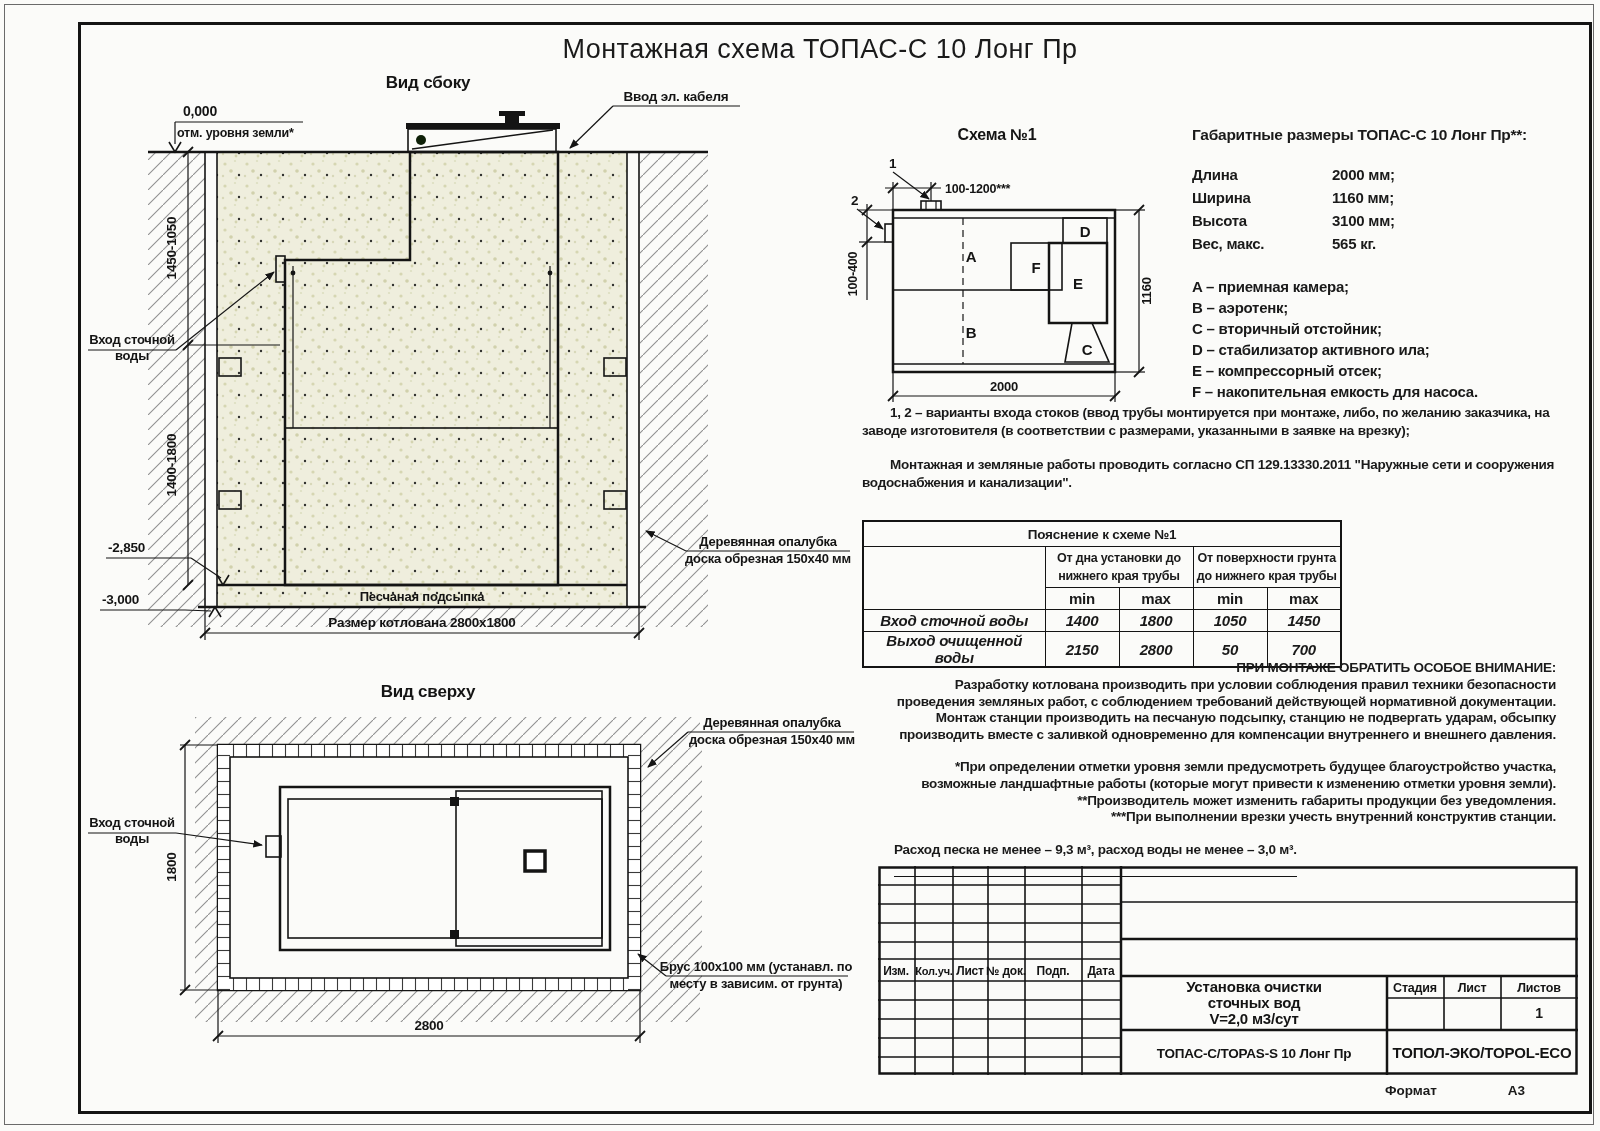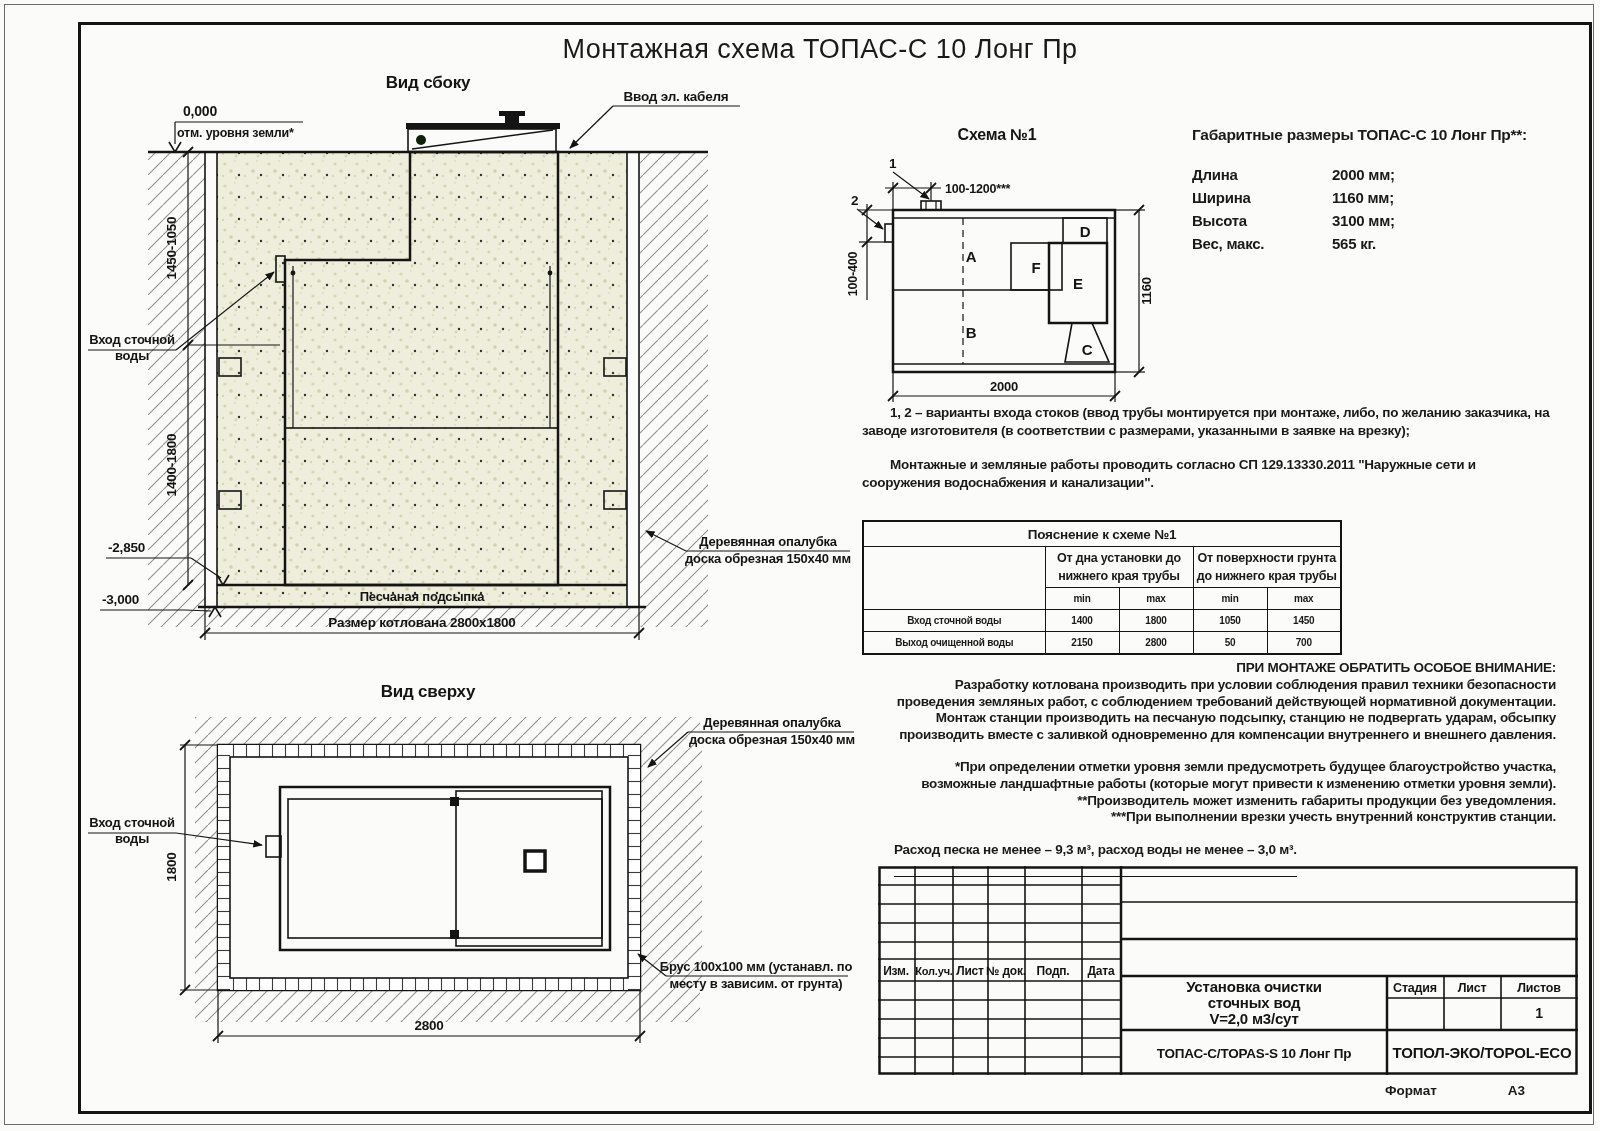--- a/index.html
+++ b/index.html
@@ -25,26 +25,26 @@
   .spec-row{display:flex;height:23px;}
   .spec-row .lab{width:140px;}
   .legend{margin-top:20px;}
   .legend div{height:21px;}
   
   .notes{left:862px;top:404px;width:694px;font-size:13.5px;line-height:17.5px;}
   .notes p{margin:0;text-indent:28px;}
   .notes .gap{margin-top:17px;}
   
   table.exp{left:862px;top:520px;border-collapse:collapse;position:absolute;table-layout:fixed;}
-  table.exp td{border:1.6px solid #141414;font-size:10px;font-weight:700;text-align:center;padding:0 2px;letter-spacing:-.2px;}
+  table.exp td{border:1.6px solid #141414;font-size:15px;font-weight:700;text-align:center;padding:0 2px;letter-spacing:-.2px;}
   table.exp{border:2.5px solid #141414;}
   table.exp .tt{height:24px;font-size:13.5px;}
   table.exp .grp{height:40px;font-size:12.5px;line-height:18px;}
   table.exp .mm{height:21px;}
-  table.exp .dr{height:22px;}
+  table.exp .dr{height:22px;font-style:italic;}
   
   .attention{left:868px;top:660px;width:688px;font-size:13.5px;line-height:16.8px;}
   .attention p{margin:0;text-indent:26px;text-align:right;}
   .attention .sp{margin-top:15px;}
   .attention .und{display:inline-block;border-bottom:1.6px solid #141414;padding-bottom:17px;text-indent:0;}
   .att-consume{margin-top:16px;text-indent:26px;}
   
   .fmt{left:1385px;top:1083px;width:140px;display:flex;justify-content:space-between;font-size:13.5px;font-weight:700;align-items:flex-end;}
 </style>
 </head>
@@ -319,25 +319,33 @@
     <span>1160 мм;</span>
   </div>
   <div class="spec-row">
     <span class="lab">Высота</span>
     <span>3100 мм;</span>
   </div>
   <div class="spec-row">
     <span class="lab">Вес, макс.</span>
     <span>565 кг.</span>
   </div>
+  <div class="legend">
+    <div>A – приемная камера;</div>
+    <div>B – аэротенк;</div>
+    <div>C – вторичный отстойник;</div>
+    <div>D – стабилизатор активного ила;</div>
+    <div>E – компрессорный отсек;</div>
+    <div>F – накопительная емкость для насоса.</div>
+  </div>
 </div>
 
 <div class="abs notes blk">
   <p>1, 2 – варианты входа стоков (ввод трубы монтируется при монтаже, либо, по желанию заказчика, на заводе изготовителя (в соответствии с размерами, указанными в заявке на врезку);</p>
-  <p class="gap">Монтажные и земляные работы проводить согласно СП 129.13330.2011 "Наружные сети и сооружения водоснабжения и канализации".</p>
+  <p class="gap">Монтажная и земляные работы проводить согласно СП 129.13330.2011 "Наружные сети и сооружения водоснабжения и канализации".</p>
 </div>
 
 <table class="exp">
   <colgroup>
       <col style="width:182px">
       <col style="width:74px">
       <col style="width:74px">
       <col style="width:74px">
       <col style="width:74px">
     </colgroup>

